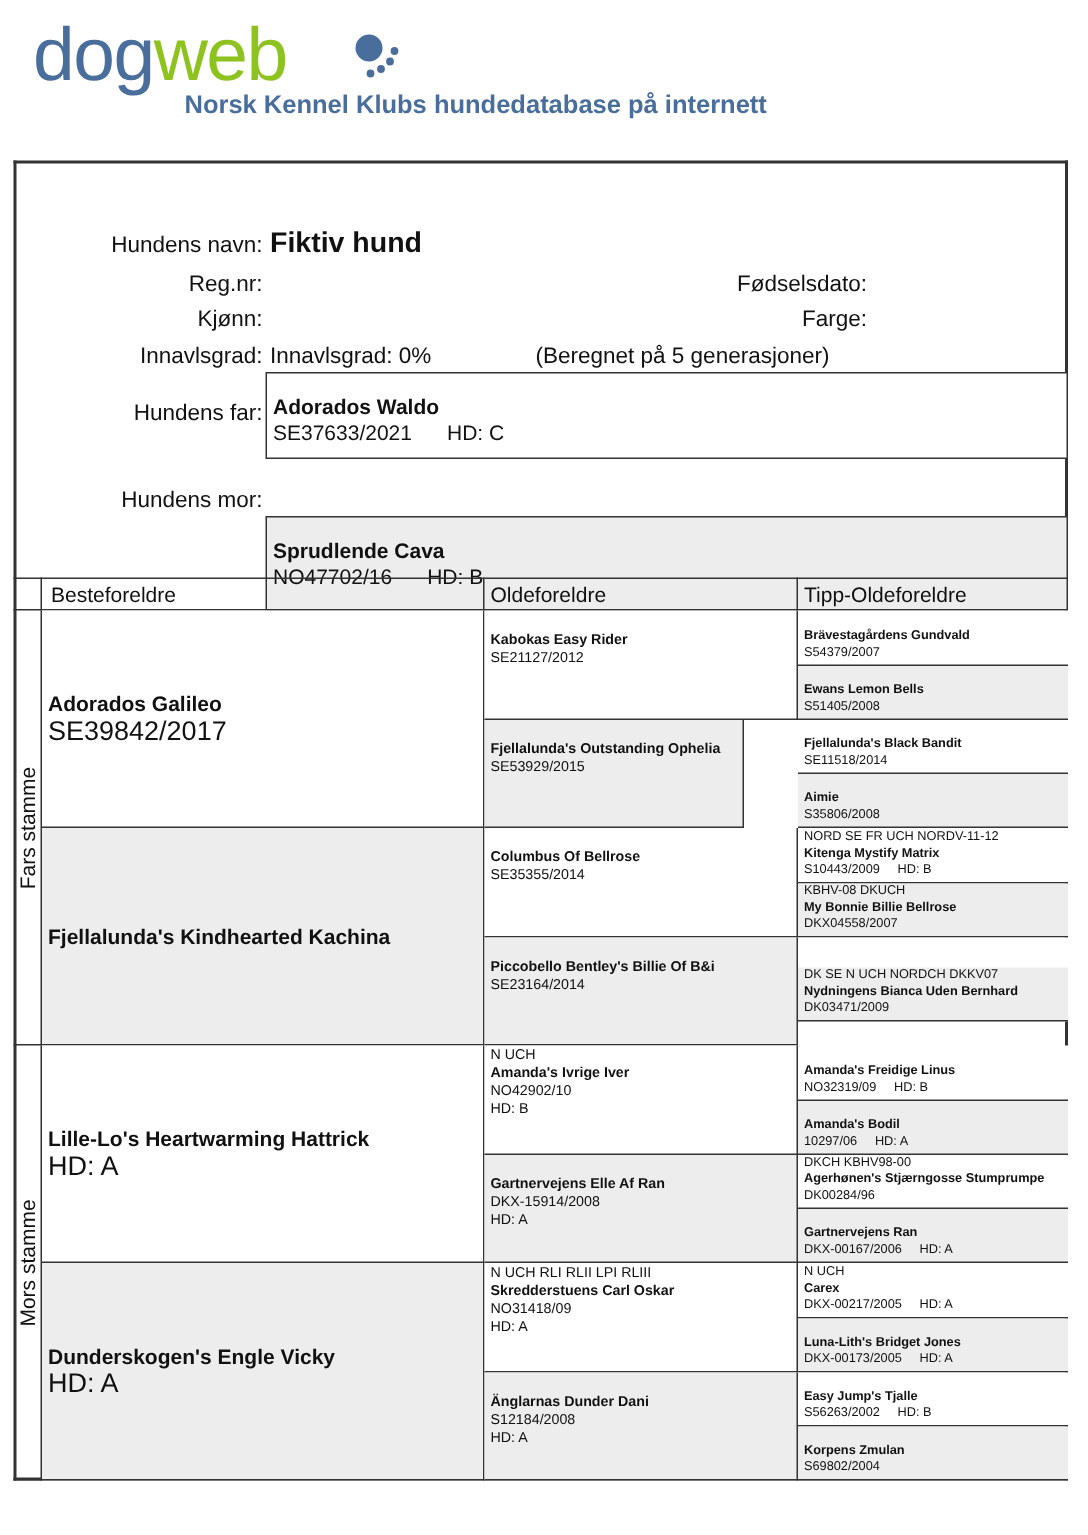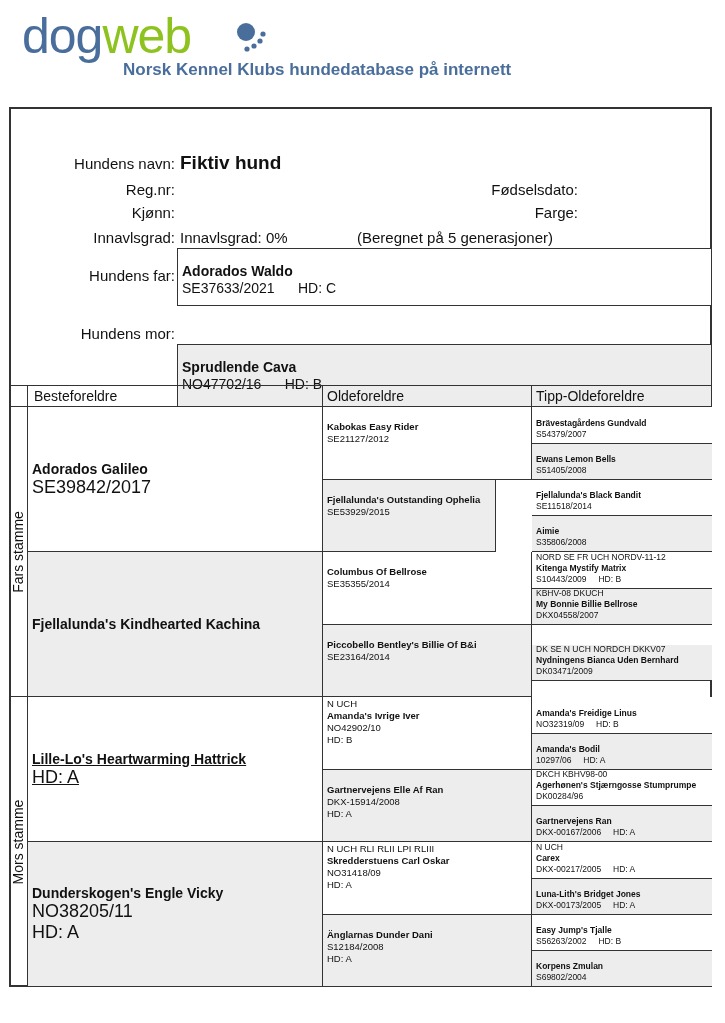--- a/index.html
+++ b/index.html
@@ -108,27 +108,26 @@
     <span class="vlabel">Mors stamme</span>
   </div>
 
   <div class="cell g2 white" style="left:19px; top:22px; width:295px; height:145px;">
     <div class="n">Adorados Galileo</div>
     <div class="r">SE39842/2017</div>
   </div>
   <div class="cell g2 gray" style="left:19px; top:167px; width:295px; height:145px;">
     <div class="n">Fjellalunda's Kindhearted Kachina</div>
   </div>
-  <div class="cell g2 white" style="left:19px; top:312px; width:295px; height:145px;text-decoration:underline;">
+  <div class="cell g2 white" style="left:19px; top:312px; width:295px; height:145px;">
     <div class="n">Lille-Lo's Heartwarming Hattrick</div>
     <div class="r">HD: A</div>
   </div>
   <div class="cell g2 gray" style="left:19px; top:457px; width:295px; height:145px;">
     <div class="n">Dunderskogen's Engle Vicky</div>
-    <div class="r">NO38205/11</div>
     <div class="r">HD: A</div>
   </div>
 
   <div class="cell g3 white" style="left:314px; top:22px; width:209px; height:73px; padding-top:14px;">
     <div class="n">Kabokas Easy Rider</div>
     <div>SE21127/2012</div>
   </div>
   <div class="cell g3 gray" style="left:314px; top:95px; width:173px; height:72px; padding-top:14px;">
     <div class="n">Fjellalunda's Outstanding Ophelia</div>
     <div>SE53929/2015</div>

